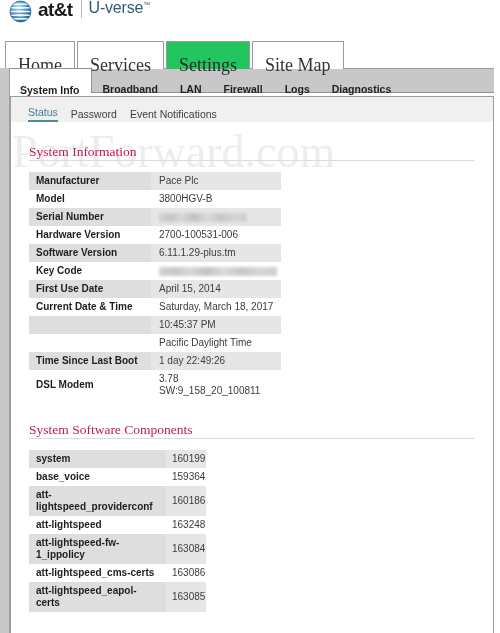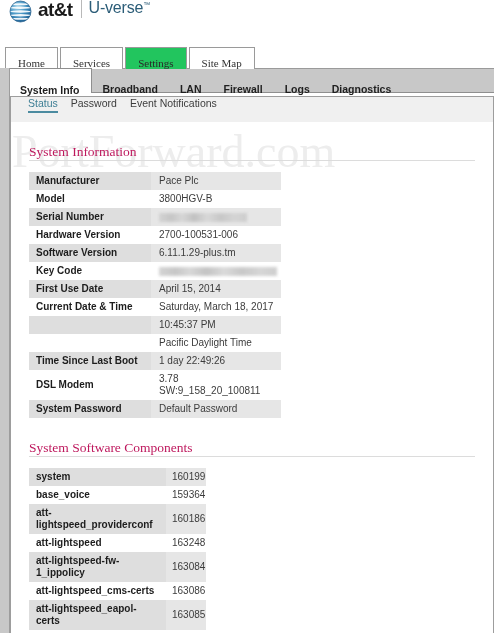--- a/index.html
+++ b/index.html
@@ -61,25 +61,25 @@
     position: relative;
     height: 24px;
     background: #ffffff;
     display: flex;
     align-items: flex-end;
     padding-left: 5px;
     box-sizing: border-box;
   }
   .maintab {
     font-family: "Liberation Serif", serif;
-    font-size: 11px;
+    font-size: 18px;
     color: #333333;
-    height: 22px;
+    height: 28px;
     line-height: 22px;
-    padding: 4px 12px;
+    padding: 12px 12px;
     border: 1px solid #9a9a9a;
     border-bottom: none;
     background: #ffffff;
     box-sizing: border-box;
     margin-right: 2px;
     position: relative;
     top: 1px;
     white-space: nowrap;
   }
   .maintab.active {
@@ -151,21 +151,21 @@
     width: 6px;
     bottom: 0;
     background: #ffffff;
   }
 
   
   .secnav {
     background: #f0f0f0;
     height: 25px;
     display: flex;
-    align-items: flex-start;
+    align-items: flex-end;
     padding-left: 17px;
     box-sizing: border-box;
   }
   .secnav-item {
     font-family: "Liberation Sans", sans-serif;
     font-size: 10.5px;
     color: #3d3d3d;
     margin-right: 13px;
     padding-bottom: 2px;
     white-space: nowrap;
@@ -358,24 +358,20 @@
             <td class="v">Pacific Daylight Time</td>
           </tr>
           <tr class="alt">
             <td class="k">Time Since Last Boot</td>
             <td class="v">1 day 22:49:26</td>
           </tr>
           <tr>
             <td class="k">DSL Modem</td>
             <td class="v">3.78 SW:9_158_20_100811</td>
           </tr>
-          <tr class="alt">
-            <td class="k">System Password</td>
-            <td class="v">Default Password</td>
-          </tr>
         </tbody>
     </table>
 
     <div class="section-title">System Software Components</div>
 
     <table class="kv" id="swcomp-table">
       <colgroup>
           <col class="c1">
           <col class="c2">
         </colgroup>

